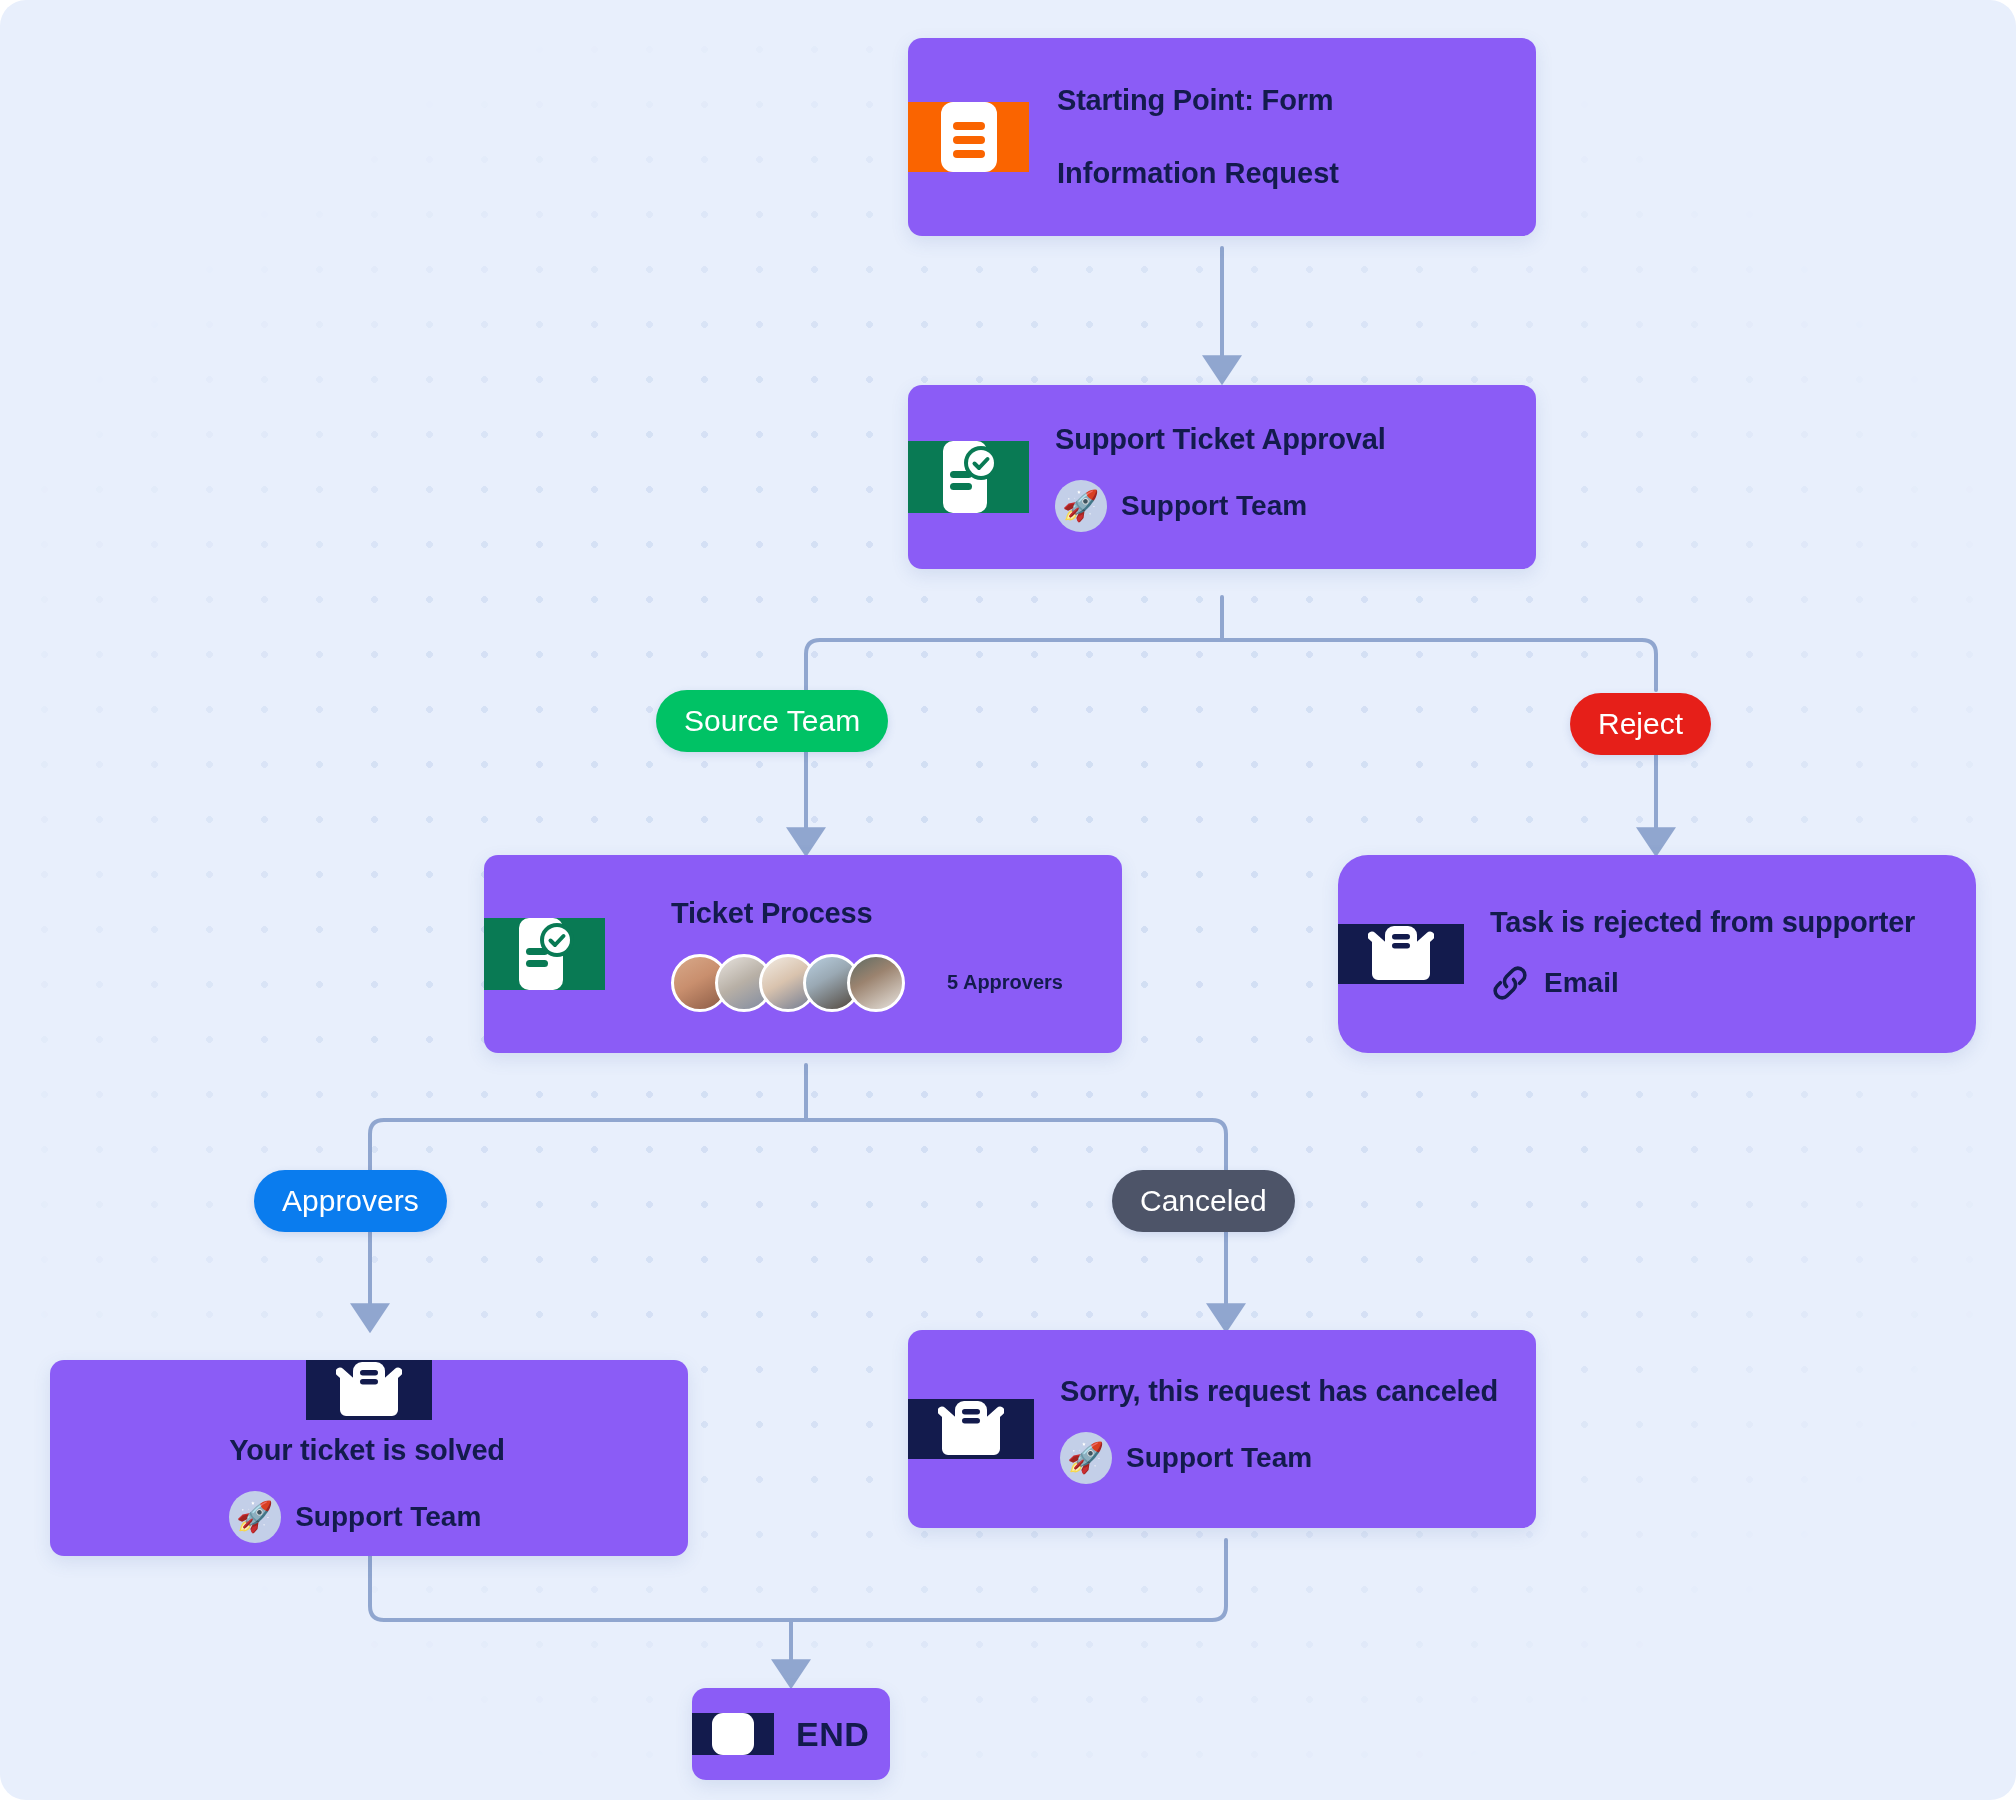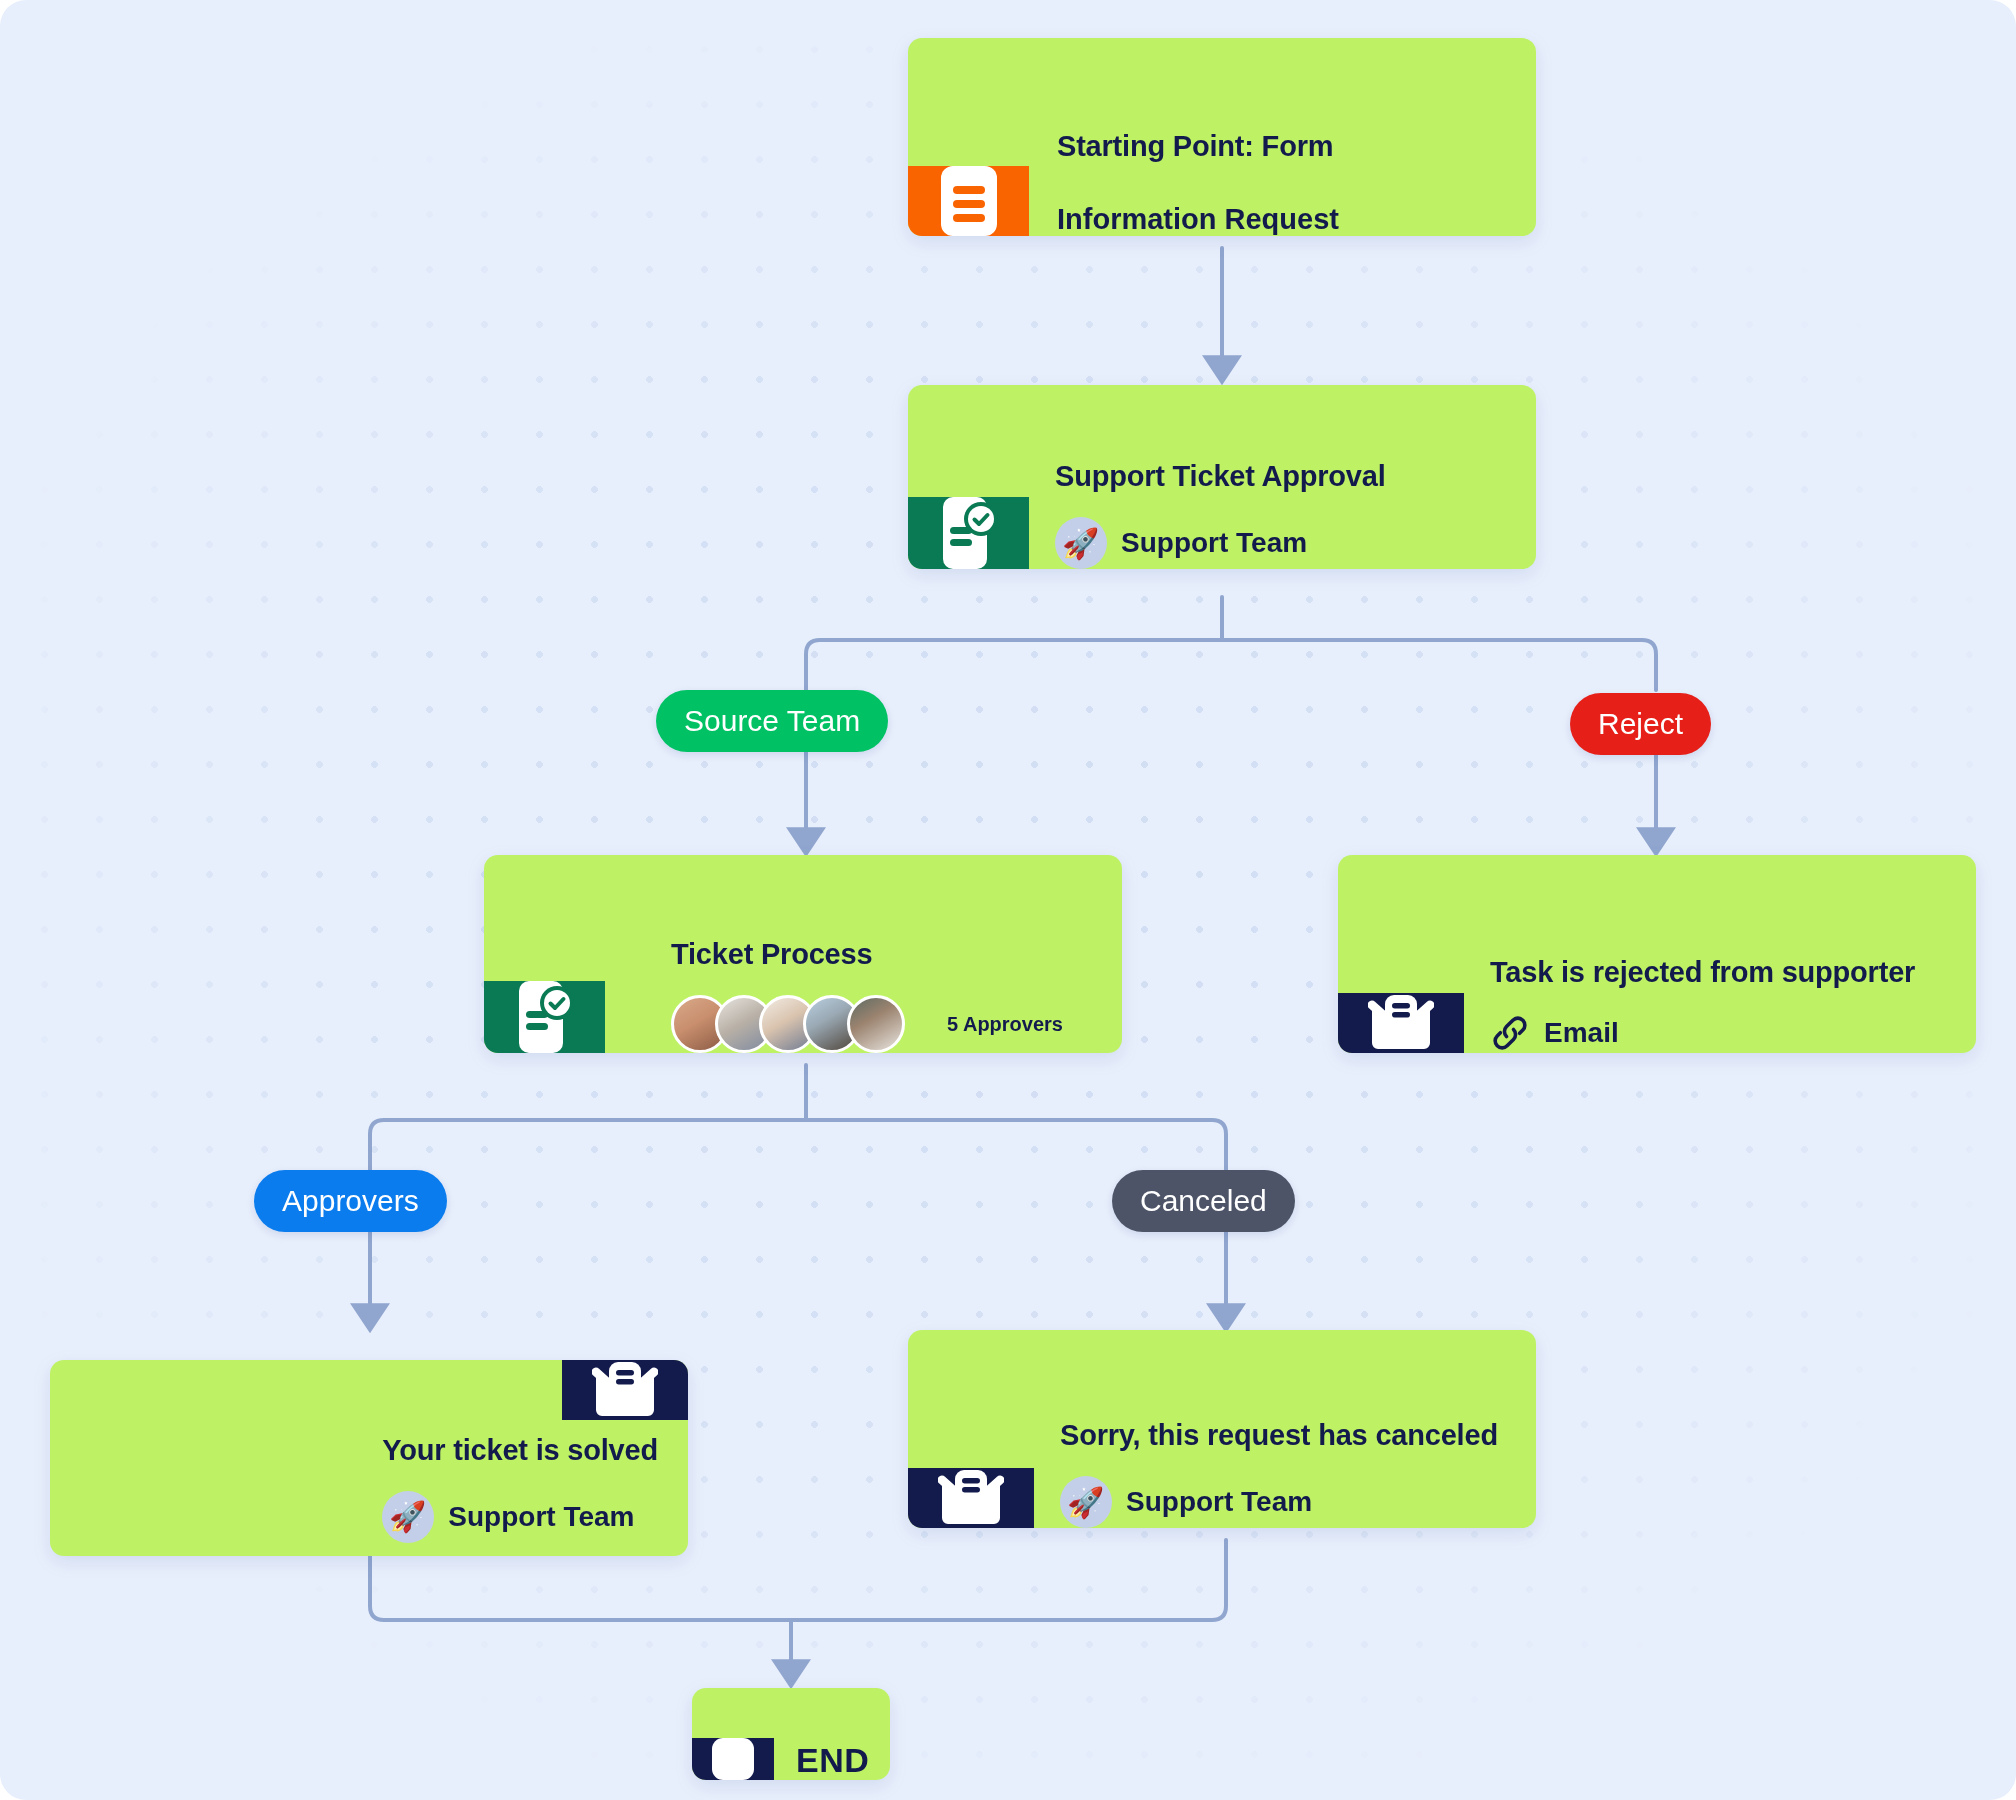--- a/index.html
+++ b/index.html
@@ -31,22 +31,22 @@
     mask-image: radial-gradient(ellipse 62% 60% at 50% 50%, rgba(0,0,0,.95) 0%, rgba(0,0,0,.75) 52%, rgba(0,0,0,0) 88%);
     pointer-events: none;
   }
 
   #wires { position: absolute; left: 0; top: 0; width: 2016px; height: 1800px; pointer-events: none; }
 
   
   .node {
     position: absolute;
     display: flex;
-    align-items: flex-end;
-    background: #bef264;
+    align-items: center;
+    background: #8b5cf6;
     border-radius: 14px;
     box-shadow: 0 6px 18px rgba(60,95,160,.13);
     overflow: hidden;
   }
   .node-icon {
     flex: 0 0 auto;
     display: flex;
     align-items: center;
     justify-content: center;
   }
@@ -85,21 +85,21 @@
   #node-start .node-body { gap: 40px; padding-left: 28px; }
   #node-start .line2 { color:#131b4d; font-weight:bold; font-size:29px; white-space:nowrap; }
 
   #node-approval { left: 908px; top: 385px; width: 628px; height: 184px; }
   #node-approval .node-icon { width: 121px; }
 
   #node-ticket { left: 484px; top: 855px; width: 638px; height: 198px; gap: 36px; }
   #node-ticket .node-icon { width: 121px; }
   #node-ticket .node-body { padding-left: 30px; }
 
-  #node-rejected { left: 1338px; top: 855px; width: 638px; height: 198px; }
+  #node-rejected { left: 1338px; top: 855px; width: 638px; height: 198px; border-radius: 30px; }
   #node-rejected .node-icon { width: 126px; }
 
   #node-solved { left: 50px; top: 1360px; width: 638px; height: 196px; flex-direction: column; }
   #node-solved .node-icon { width: 126px; }
 
   #node-canceled { left: 908px; top: 1330px; width: 628px; height: 198px; }
   #node-canceled .node-icon { width: 126px; }
 
   #node-end { left: 692px; top: 1688px; width: 198px; height: 92px; }
   #node-end .node-icon { width: 82px; }

